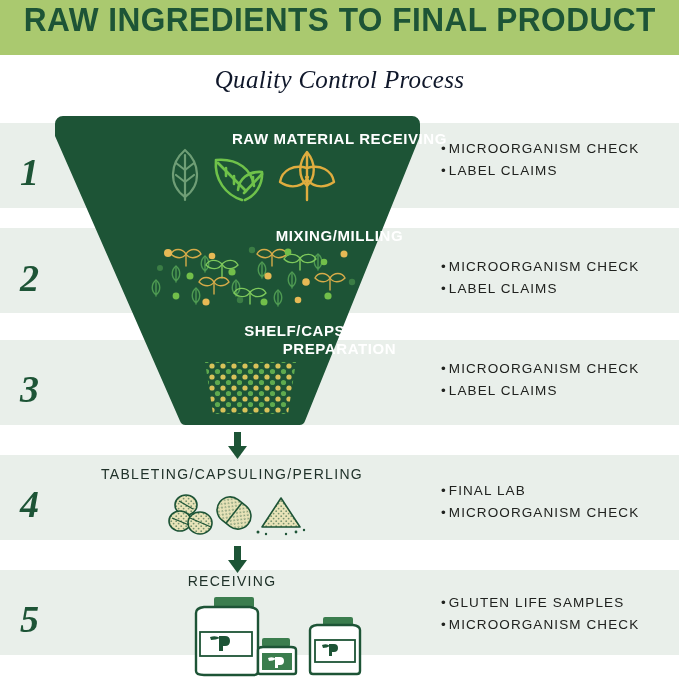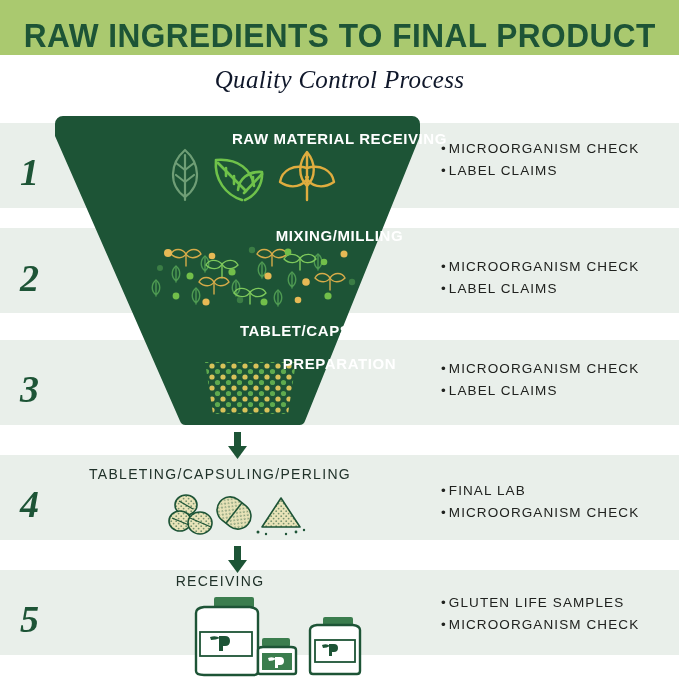--- a/index.html
+++ b/index.html
@@ -8,21 +8,21 @@
     background:#ffffff;
     font-family:"Liberation Sans", sans-serif;
     overflow:hidden;
     position:relative;
   }
 
   
   .header-band{
     position:absolute; left:0; top:0; width:679px; height:55px;
     background:#aac96f;
-    display:flex; align-items:flex-end; justify-content:center;
+    display:flex; align-items:flex-start; justify-content:center;
   }
   .header-title{
     font-family:"Liberation Sans Narrow","Liberation Sans",sans-serif;
     font-weight:700;
     font-size:34px;
     letter-spacing:0.5px;
     color:#1d5436;
     transform:scaleX(0.93);
     white-space:nowrap;
   }
@@ -82,21 +82,21 @@
     letter-spacing:0.6px;
     text-align:center;
     width:100%;
     left:0;
     white-space:nowrap;
   }
   .funnel-label.two{ line-height:17px; white-space:normal; }
 
   
   .stage-label{
-    position:absolute; left:0; width:440px; text-align:center;
+    position:absolute; left:12px; width:440px; text-align:center;
     font-family:"Liberation Sans", sans-serif;
     font-size:14px;
     letter-spacing:1.3px;
     color:#20322a;
     font-weight:400;
   }
 
   .svg-layer{ position:absolute; left:0; top:0; }
 </style>
 </head>
@@ -301,22 +301,22 @@
     <g fill="#ffffff">
       <path d="M268,658 q5,-2 8,1 q-3,2 -7,2 z"></path>
       <path d="M275,657 l5,0 q4,0 4,4 q0,4 -4,4 l-2,0 l0,3 l-3,0 z"></path>
     </g>
   </g>
 </svg>
 </div>
 
 <div class="funnel-label" style="top:130px;">RAW MATERIAL RECEIVING</div>
 <div class="funnel-label" style="top:227px;">MIXING/MILLING</div>
-<div class="funnel-label two" style="top:322px;">TABLET/CAPSULE/SHELF</div>
-<div class="funnel-label two" style="top:355px;">PREPARATION</div>
+<div class="funnel-label two" style="top:322px;">SHELF/CAPSULE/PERLE</div>
+<div class="funnel-label two" style="top:340px;">PREPARATION</div>
 
 <div class="stage-label" style="top:466px;">TABLETING/CAPSULING/PERLING</div>
 <div class="stage-label" style="top:573px;">RECEIVING</div>
 
 <div class="checks" style="top:138px;">
   <div class="check-item"><span class="b">•</span><span>MICROORGANISM CHECK</span></div>
   <div class="check-item"><span class="b">•</span><span>LABEL CLAIMS</span></div>
 </div>
 
 <div class="checks" style="top:256px;">

